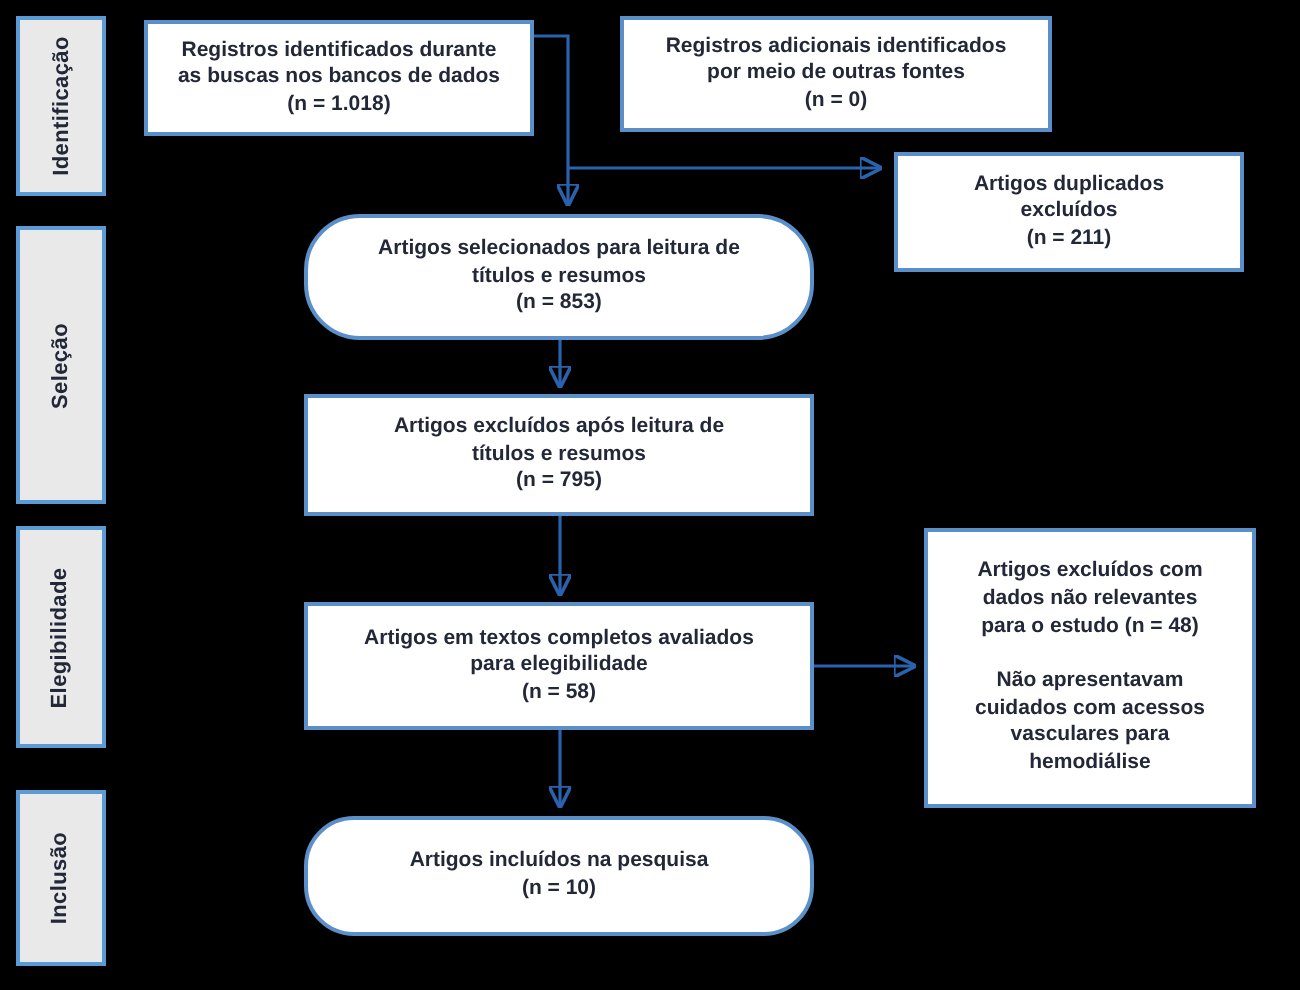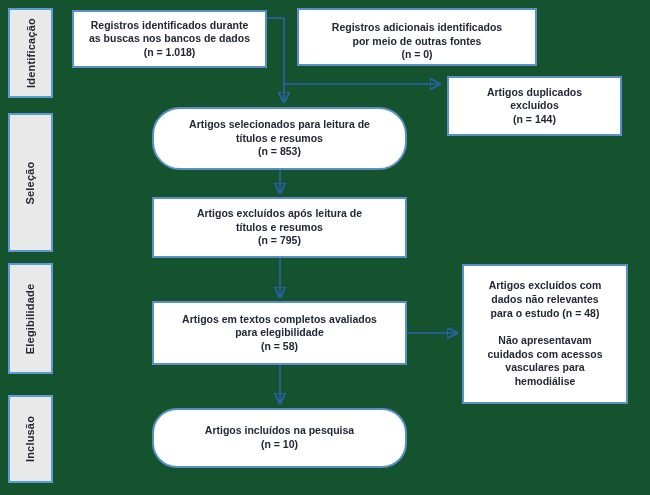--- a/index.html
+++ b/index.html
@@ -7,21 +7,21 @@
     --arrow:#2b62ae;
     --text:#232838;
     --sidebar-fill:#e9e9e9;
     --sidebar-border:#5b9bd5;
   }
   html,body{margin:0;padding:0;background:#ffffff;}
   body{font-family:"Liberation Sans","DejaVu Sans",sans-serif;}
   .canvas{
     position:relative;
     width:650px;height:495px;
-    background:#14532d;
+    background:#000000;
     overflow:hidden;
   }
   .box{
     position:absolute;
     background:#ffffff;
     border:2px solid var(--box-border);
     color:var(--text);
     font-size:10.5px;
     font-weight:700;
     line-height:1.3;
@@ -50,21 +50,21 @@
     white-space:nowrap;
     letter-spacing:.2px;
   }
   
   #stage-identificacao{left:8px;  top:8px;   width:45px; height:90px;}
   #stage-selecao      {left:8px;  top:113px; width:45px; height:139px;}
   #stage-elegibilidade{left:8px;  top:263px; width:45px; height:111px;}
   #stage-inclusao     {left:8px;  top:395px; width:45px; height:88px;}
   
   #box-records-identified {left:72px;  top:10px;  width:195px; height:58px;}
-  #box-records-additional {left:297px; top:8px;   width:240px; height:58px;align-items:flex-end;}
+  #box-records-additional {left:310px; top:8px;   width:216px; height:58px;}
   #box-duplicates-excluded{left:447px; top:76px;  width:175px; height:60px;}
   #box-screened           {left:152px; top:107px; width:255px; height:63px;border-radius:28px;}
   #box-excluded-screening {left:152px; top:197px; width:255px; height:61px;}
   #box-fulltext-assessed  {left:152px; top:301px; width:255px; height:64px;justify-content:center;}
   #box-fulltext-excluded  {left:462px; top:264px; width:166px; height:140px;}
   #box-included           {left:152px; top:408px; width:255px; height:60px;border-radius:25px;}
   .connectors{
     position:absolute;
     left:0;top:0;
     width:650px;height:495px;
@@ -100,21 +100,21 @@
 (n = 1.018)</span>
   </div>
   <div class="box" id="box-records-additional">
     <span class="box-text">Registros adicionais identificados
 por meio de outras fontes
 (n = 0)</span>
   </div>
   <div class="box" id="box-duplicates-excluded">
     <span class="box-text">Artigos duplicados
 excluídos
-(n = 144)</span>
+(n = 211)</span>
   </div>
   <div class="box" id="box-screened">
     <span class="box-text">Artigos selecionados para leitura de
 títulos e resumos
 (n = 853)</span>
   </div>
   <div class="box" id="box-excluded-screening">
     <span class="box-text">Artigos excluídos após leitura de
 títulos e resumos
 (n = 795)</span>

